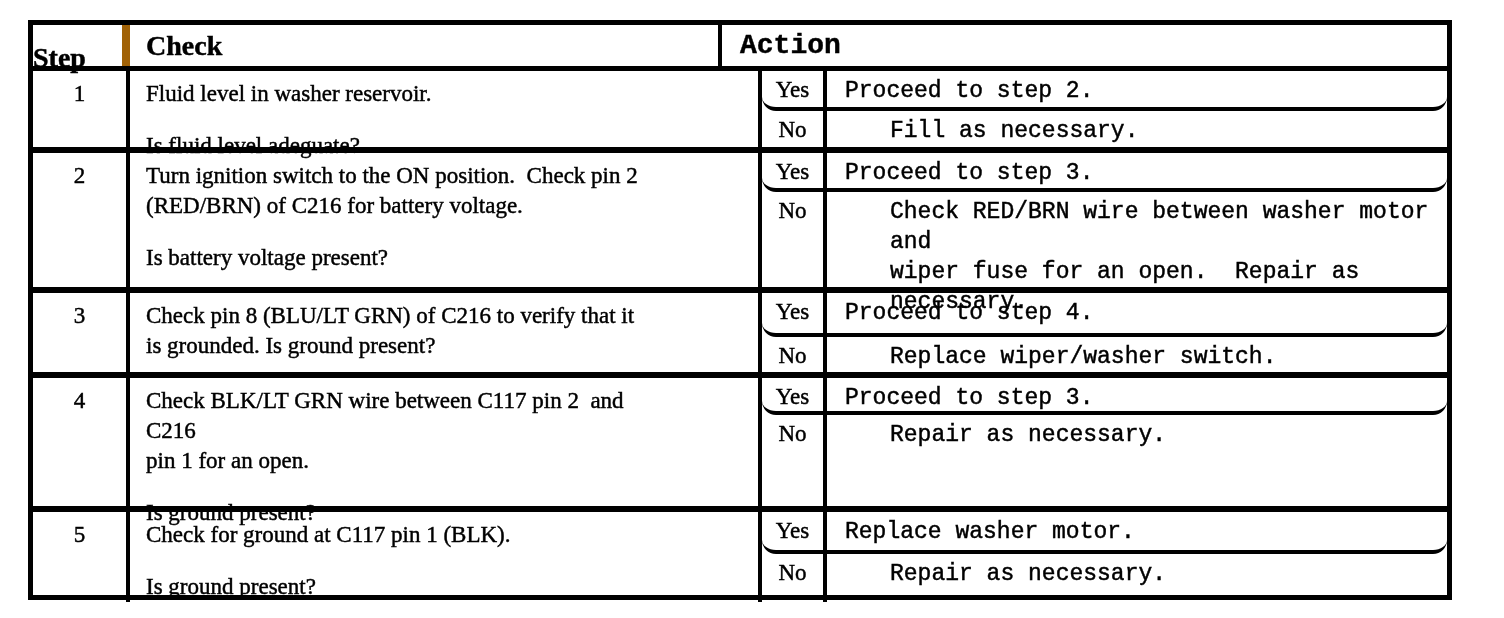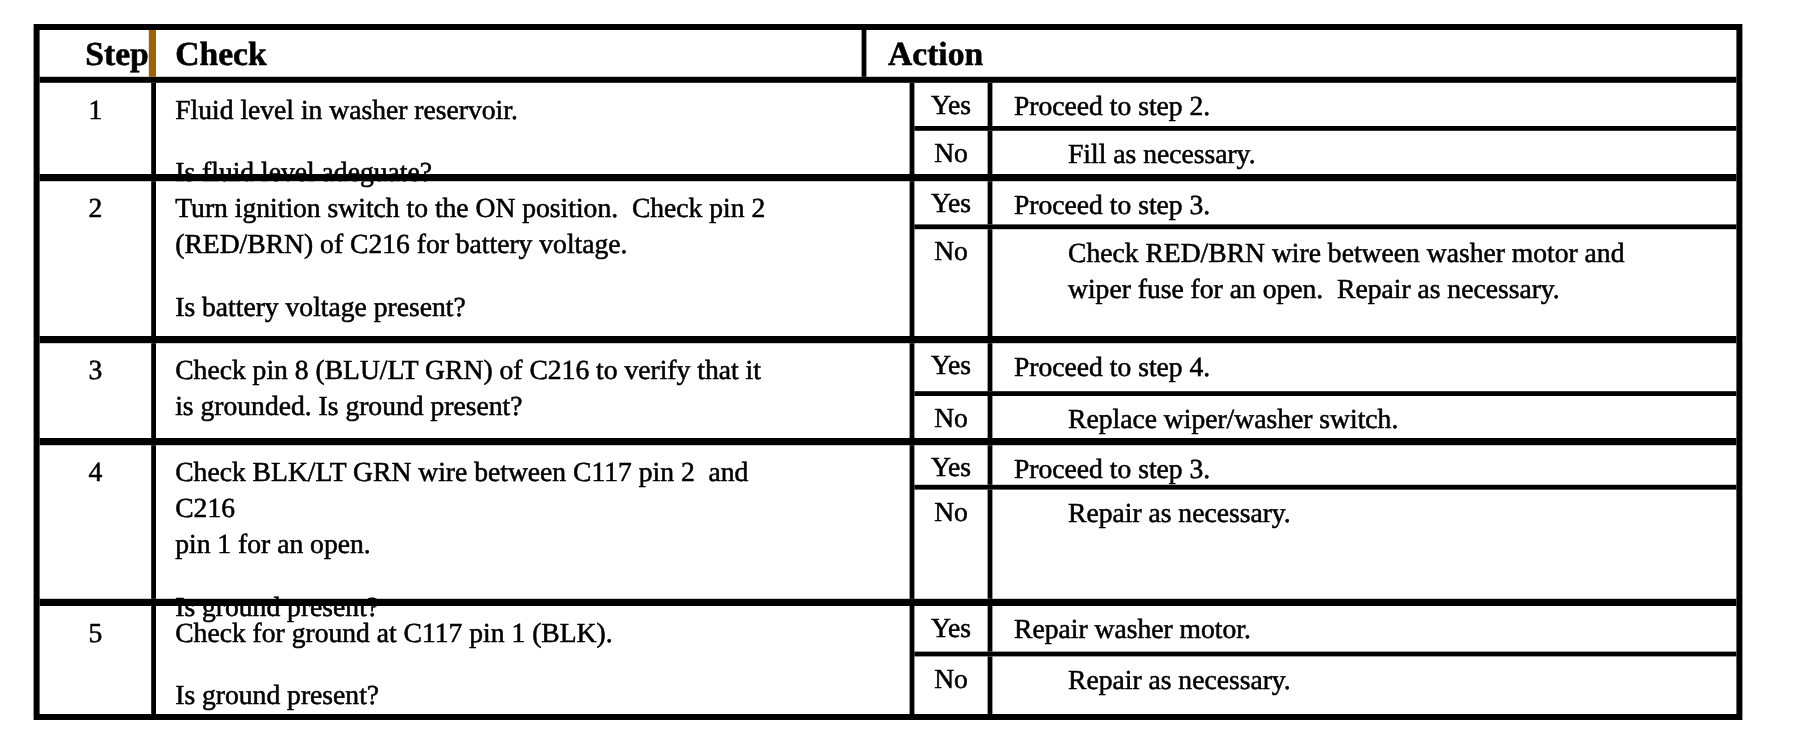--- a/index.html
+++ b/index.html
@@ -24,23 +24,23 @@
 
   
   .hrow {
     display: flex;
     height: 46px;
     border-bottom: 5px solid #000;
     font-weight: bold;
     font-size: 28px;
     line-height: 34px;
   }
-  .h-step   { width: 97px;  border-right: 6px solid #a16207; text-align: right; padding-top: 4px; }
+  .h-step   { width: 97px;  border-right: 8px solid #a16207; text-align: left; padding-top: 16px; }
   .h-check  { width: 592px; border-right: 4px solid #000; padding: 4px 0 0 16px; }
-  .h-action { flex: 1; padding: 4px 16px 0 18px; }
+  .h-action { flex: 1; padding: 4px 16px 0 18px; font-family: Liberation Mono, monospace; }
 
   
   .drow { display: flex; border-bottom: 6px solid #000; }
   .row-1 { height: 82px; }
   .row-2 { height: 140px; }
   .row-3 { height: 88px; }
   .row-4 { height: 134px; }
   .row-5 { flex: 1; border-bottom: none; }
 
   .c-step {
@@ -57,39 +57,40 @@
     padding: 8px 12px 0 16px;
     font-size: 23px;
     line-height: 30px;
   }
   .c-check p { white-space: pre-wrap; }
   .c-check p + p { margin-top: 22px; }
 
   .c-branches { flex: 1; display: flex; flex-direction: column; }
   .branch { display: flex; border-bottom: 4px solid #000; }
   .branch:last-child { border-bottom: none; flex: 1; gap: 45px; }
-  .b-yes { height: 40px; }
+  .b-yes { height: 40px; border-radius: 14px; }
   .row-3 .b-yes { height: 44px; }
   .row-4 .b-yes { height: 37px; }
   .row-5 .b-yes { height: 42px; }
 
   .b-answer {
     width: 65px;
     border-right: 4px solid #000;
     text-align: center;
     padding-top: 4px;
     font-size: 23px;
     line-height: 30px;
   }
   .b-action {
     flex: 1;
     padding: 5px 10px 0 18px;
     font-size: 23px;
     line-height: 30px;
     white-space: pre-wrap;
+    font-family: Liberation Mono, monospace;
   }
 </style>
 </head>
 <body>
 
 <div class="scan-table">
 
   <div class="hrow">
     <div class="h-step">Step</div>
     <div class="h-check">Check</div>
@@ -174,21 +175,21 @@
 
   <div class="drow row-5">
     <div class="c-step">5</div>
     <div class="c-check">
       <p>Check for ground at C117 pin 1 (BLK).</p>
       <p>Is ground present?</p>
     </div>
     <div class="c-branches">
       <div class="branch b-yes">
         <div class="b-answer">Yes</div>
-        <div class="b-action">Repair washer motor.</div>
+        <div class="b-action">Replace washer motor.</div>
       </div>
       <div class="branch b-no">
         <div class="b-answer">No</div>
         <div class="b-action">Repair as necessary.</div>
       </div>
     </div>
   </div>
 
 </div>
 

